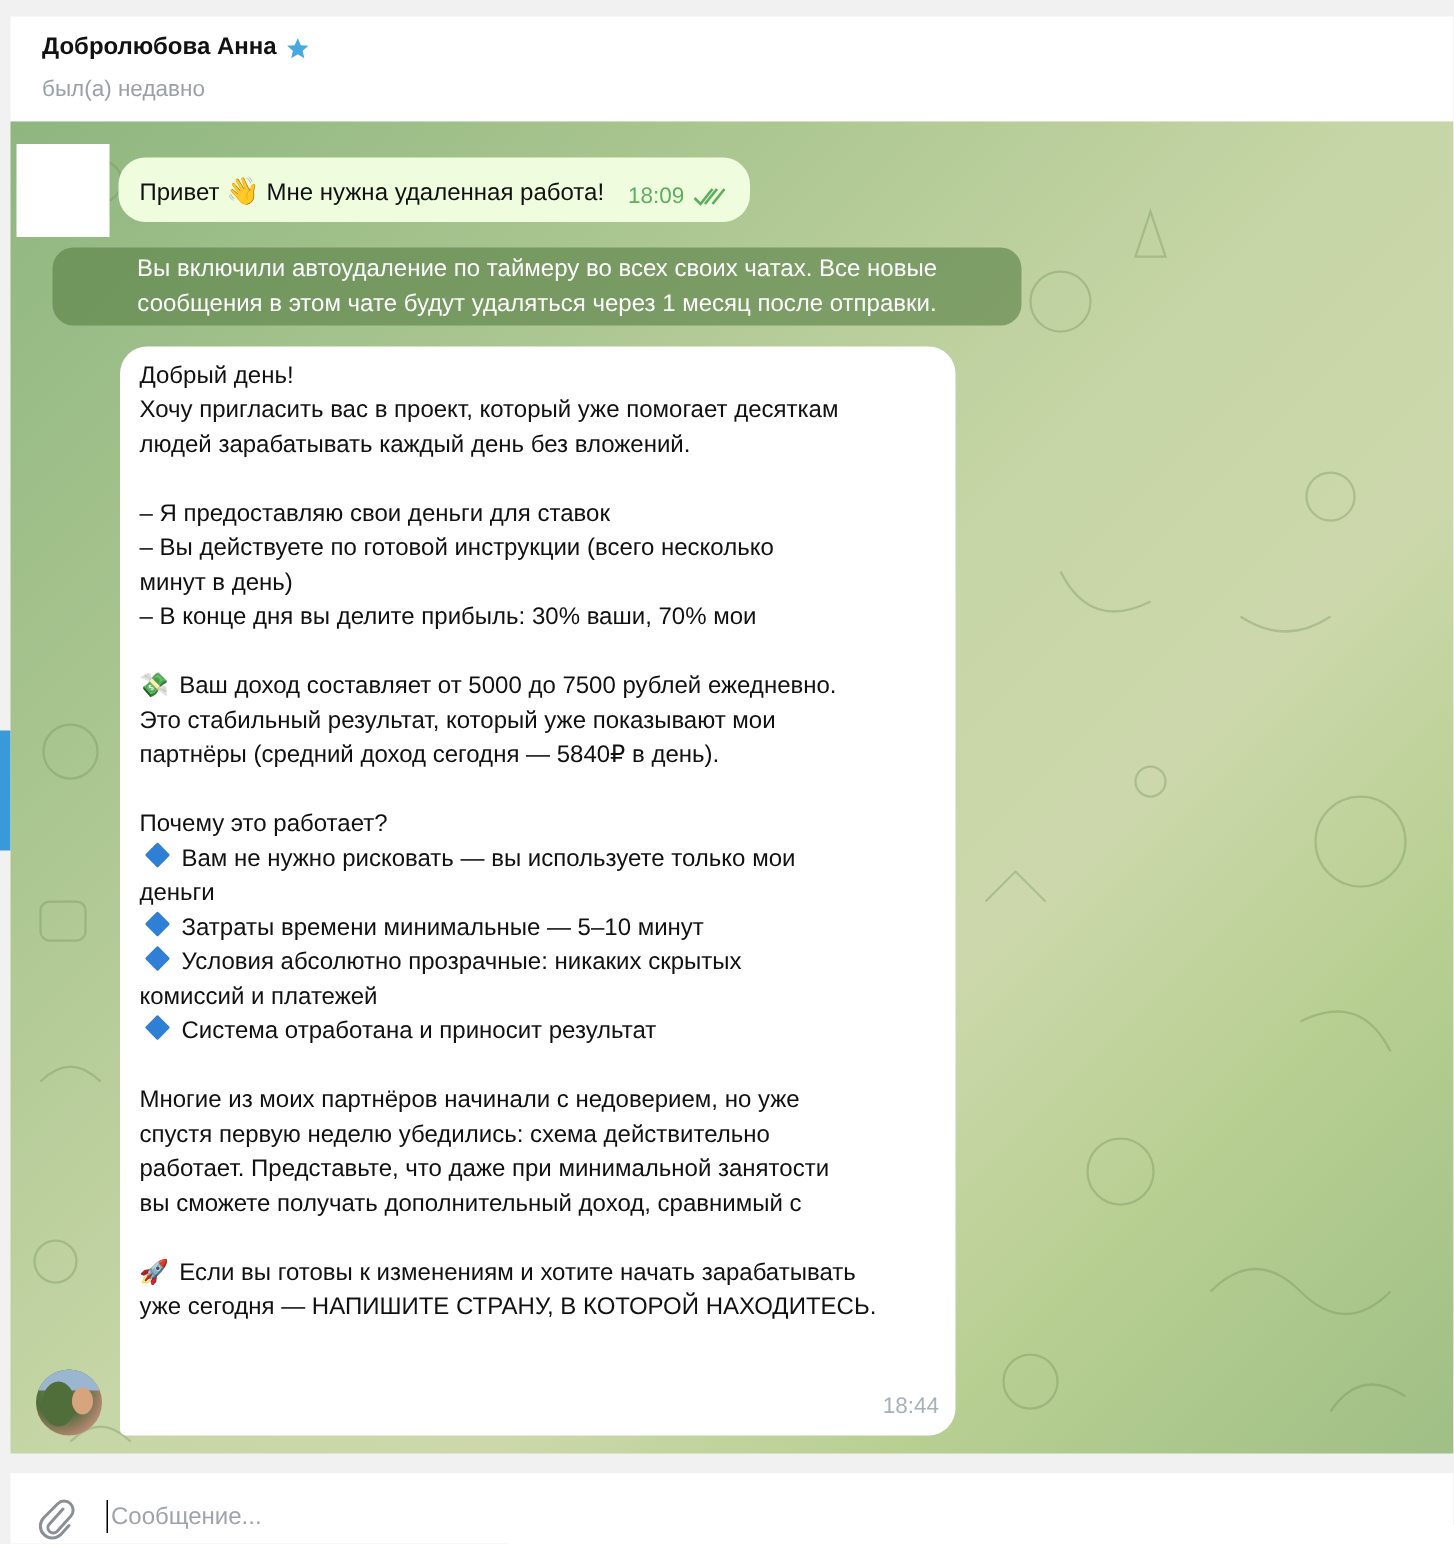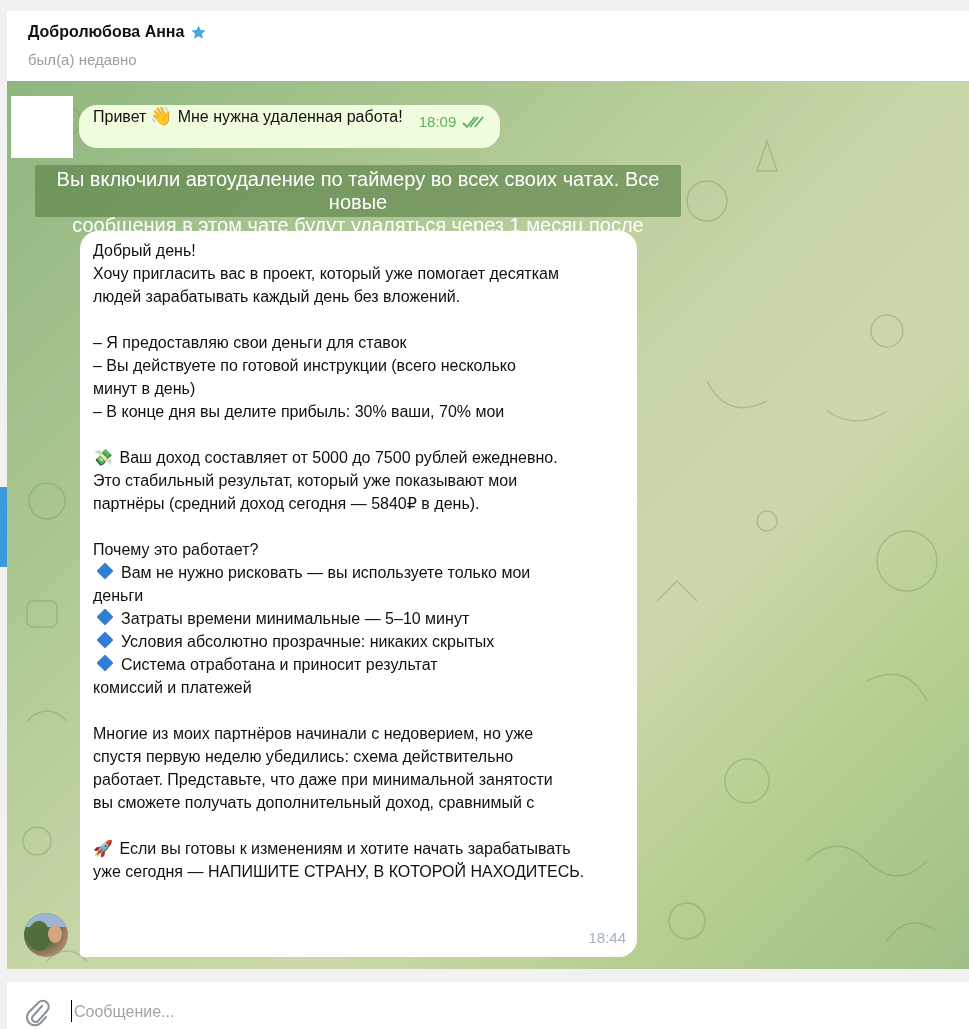--- a/index.html
+++ b/index.html
@@ -28,32 +28,32 @@
     background: linear-gradient(135deg, #8fb67f 0%, #a9c590 25%, #c7d6a6 50%, #ccd8ab 65%, #b8cf92 80%, #9fbf86 100%);
     overflow: hidden;
   }
   .pattern { position: absolute; inset: 0; opacity: 0.35; }
 
   .white-square { position: absolute; left: 11px; top: 96px; width: 62px; height: 62px; background: #ffffff; }
 
   .bubble-out {
     position: absolute; left: 79px; top: 105px; height: 43px;
     background: #effdde; border-radius: 18px;
-    padding: 0 16px 0 14px; display: flex; align-items: flex-start;
+    padding: 0 16px 0 14px; display: flex; align-items: center;
     font-size: 16px; color: #111;
   }
   .bubble-out .text { white-space: nowrap; }
   .bubble-out .meta { margin-left: 16px; color: #5fae5f; font-size: 15px; display: flex; align-items: center; gap: 6px; margin-top: 8px; }
   .wave { font-size: 18px; }
   .checks-icon { width: 22px; height: 14px; display: inline-block; }
 
   .service {
     position: absolute; left: 35px; top: 165px; width: 646px; height: 52px;
-    background: rgba(88, 128, 70, 0.62); border-radius: 2px;
-    color: #ffffff; font-size: 20px; line-height: 23px; text-align: center;
+    background: rgba(88, 128, 70, 0.62); border-radius: 14px;
+    color: #ffffff; font-size: 16px; line-height: 23px; text-align: center;
     padding-top: 3px;
   }
 
   .bubble-in {
     position: absolute; left: 80px; top: 231px; width: 557px; height: 726px;
     background: #ffffff; border-radius: 18px 18px 18px 4px;
     padding: 8px 24px 0 13px;
     font-size: 16px; color: #111; line-height: 23px;
   }
   .bubble-in .line { white-space: nowrap; min-height: 23px; }
@@ -167,22 +167,22 @@
           <div class="line"><span></span></div>
           <div class="line"><span class="emoji">💸</span> <span>Ваш доход составляет от 5000 до 7500 рублей ежедневно.</span></div>
           <div class="line"><span>Это стабильный результат, который уже показывают мои</span></div>
           <div class="line"><span>партнёры (средний доход сегодня — 5840₽ в день).</span></div>
           <div class="line"><span></span></div>
           <div class="line"><span>Почему это работает?</span></div>
           <div class="line"><span class="diamond-icon"></span><span>Вам не нужно рисковать — вы используете только мои</span></div>
           <div class="line"><span>деньги</span></div>
           <div class="line"><span class="diamond-icon"></span><span>Затраты времени минимальные — 5–10 минут</span></div>
           <div class="line"><span class="diamond-icon"></span><span>Условия абсолютно прозрачные: никаких скрытых</span></div>
+          <div class="line"><span>комиссий и платежей</span></div>
           <div class="line"><span class="diamond-icon"></span><span>Система отработана и приносит результат</span></div>
-          <div class="line"><span>комиссий и платежей</span></div>
           <div class="line"><span></span></div>
           <div class="line"><span>Многие из моих партнёров начинали с недоверием, но уже</span></div>
           <div class="line"><span>спустя первую неделю убедились: схема действительно</span></div>
           <div class="line"><span>работает. Представьте, что даже при минимальной занятости</span></div>
           <div class="line"><span>вы сможете получать дополнительный доход, сравнимый с</span></div>
           <div class="line"><span></span></div>
           <div class="line"><span class="emoji">🚀</span> <span>Если вы готовы к изменениям и хотите начать зарабатывать</span></div>
           <div class="line"><span>уже сегодня — НАПИШИТЕ СТРАНУ, В КОТОРОЙ НАХОДИТЕСЬ.</span></div>
         </div>
       <span class="time">18:44</span>

